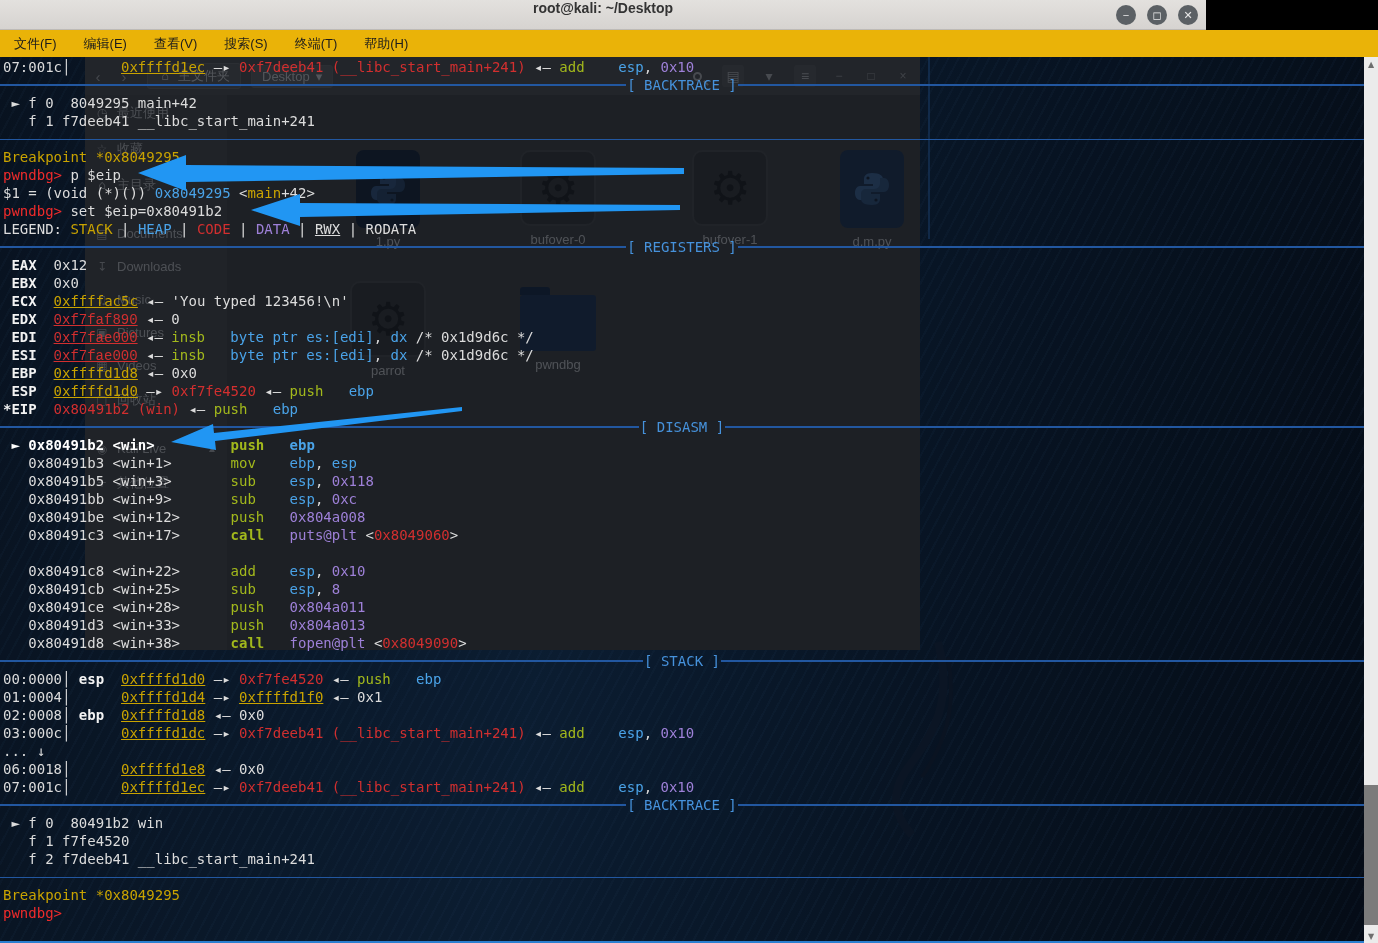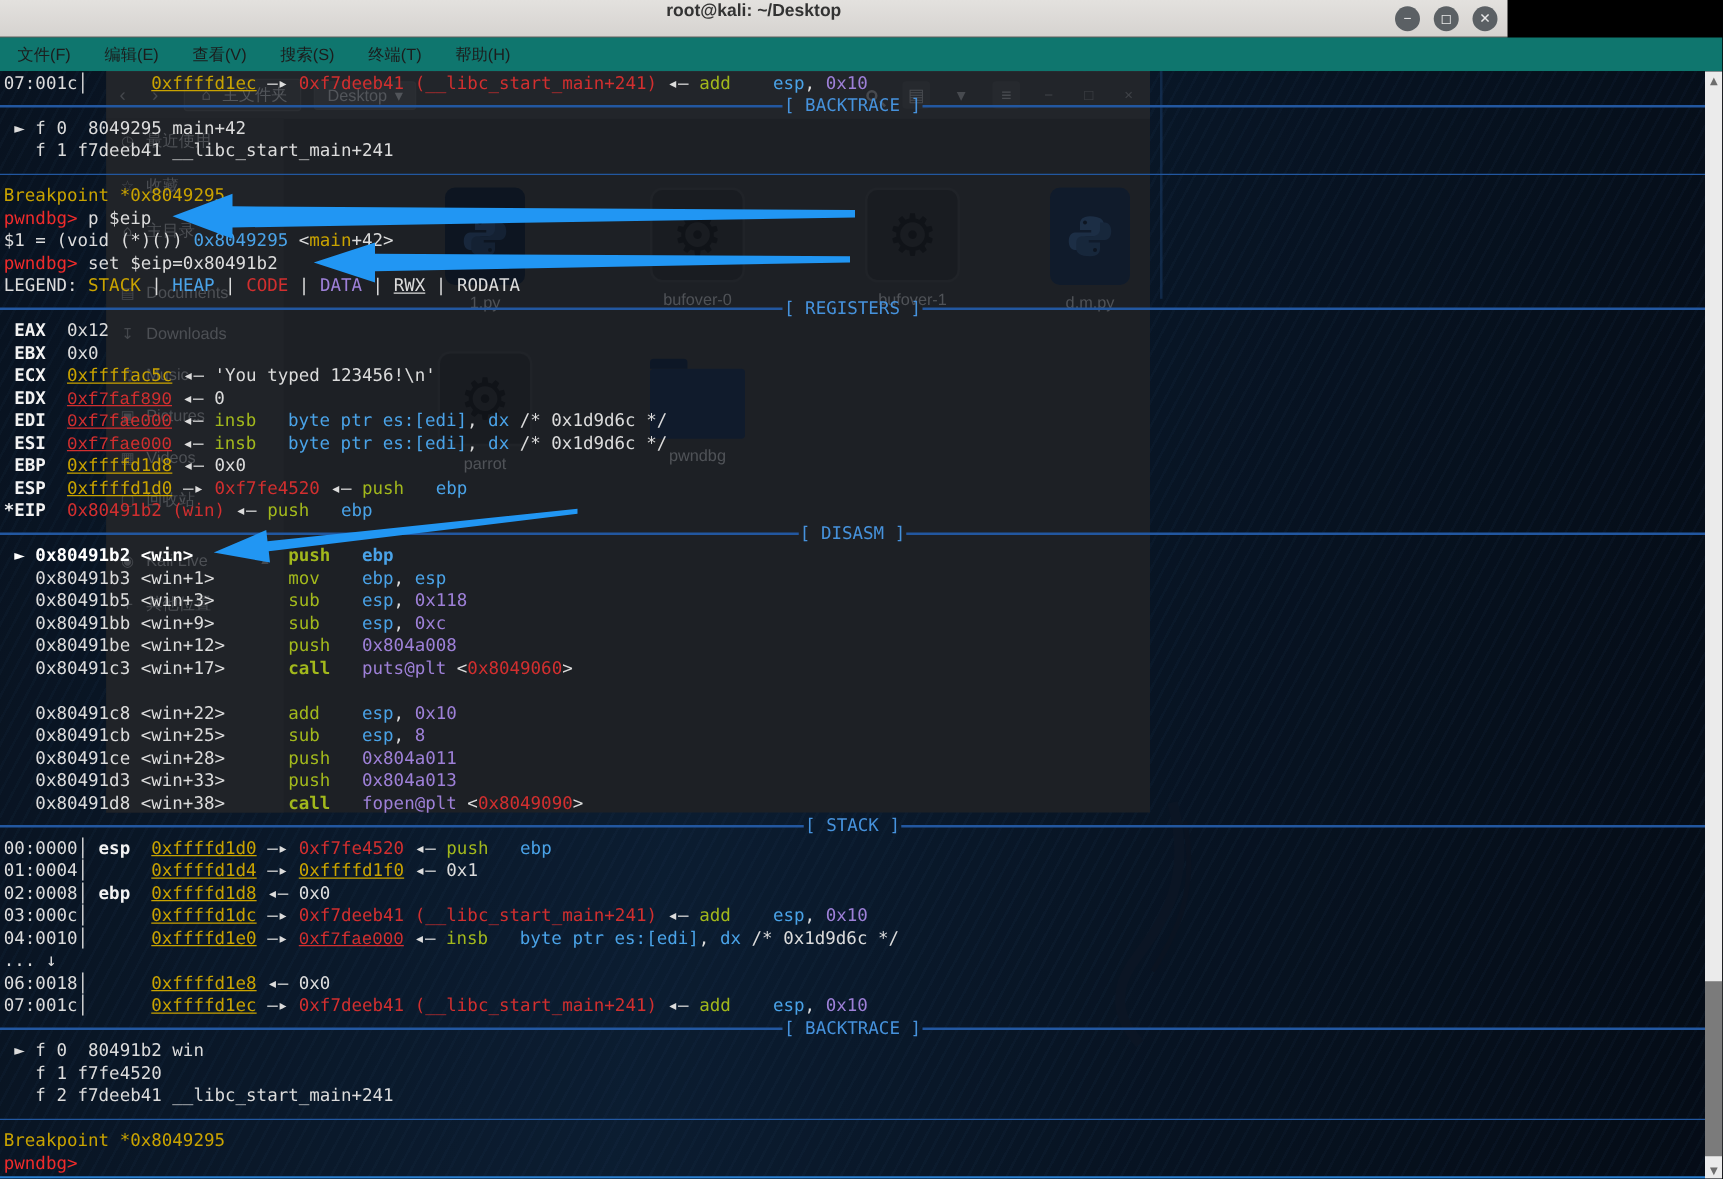--- a/index.html
+++ b/index.html
@@ -10,21 +10,21 @@
   .titlebar { position:absolute; left:0; top:0; width:1206px; height:30px;
     background:linear-gradient(#e3e1de,#d6d3d0); border-bottom:1px solid #bdbab6;
     display:flex; align-items:flex-start; justify-content:center; }
   .titlebar .title { font-size:14px; font-weight:bold; color:#333; }
   .winbtns { position:absolute; right:8px; top:5px; display:flex; gap:11px; }
   .wbtn { width:20px; height:20px; border-radius:50%; background:#5b6064; color:#e8e8e8;
     display:flex; align-items:center; justify-content:center; font-size:11px; line-height:1; }
 
   
   .menubar { position:absolute; left:0; top:30px; width:1378px; height:27px;
-    background:#0f766e; display:flex; align-items:center; padding-left:14px; gap:27px; }
+    background:#eab308; display:flex; align-items:center; padding-left:14px; gap:27px; }
   .menu-item { font-size:13px; color:#1c1c1c; }
 
   
   .workarea { position:absolute; left:0; top:57px; width:1378px; height:886px; overflow:hidden; }
 
   .wallpaper { position:absolute; inset:0;
     background:
       repeating-linear-gradient(118deg, rgba(70,130,190,0.09) 0 2px, transparent 2px 9px),
       linear-gradient(100deg,#0c1b2c 0%, #123050 42%, #0a1c30 70%, #050d18 100%); }
   .swirl { position:absolute; left:0; top:0; }
@@ -304,21 +304,20 @@
         <div class="trow"><span class="w">   0x80491d8 &lt;win+38&gt;      </span><span class="ob">call</span><span class="w">   </span><span class="p">fopen@plt</span><span class="w"> &lt;</span><span class="r">0x8049090</span><span class="w">&gt;</span></div>
         <div class="trow-sep">
           <div class="sline"></div>
           <span class="seplabel">[ STACK ]</span>
           <div class="sline"></div>
         </div>
         <div class="trow"><span class="w">00:0000│ </span><span class="wb">esp</span><span class="w">  </span><span class="yu">0xffffd1d0</span><span class="w"> —▸ </span><span class="r">0xf7fe4520</span><span class="w"> ◂— </span><span class="o">push</span><span class="w">   </span><span class="b">ebp</span></div>
         <div class="trow"><span class="w">01:0004│      </span><span class="yu">0xffffd1d4</span><span class="w"> —▸ </span><span class="yu">0xffffd1f0</span><span class="w"> ◂— 0x1</span></div>
         <div class="trow"><span class="w">02:0008│ </span><span class="wb">ebp</span><span class="w">  </span><span class="yu">0xffffd1d8</span><span class="w"> ◂— 0x0</span></div>
         <div class="trow"><span class="w">03:000c│      </span><span class="yu">0xffffd1dc</span><span class="w"> —▸ </span><span class="r">0xf7deeb41 (__libc_start_main+241)</span><span class="w"> ◂— </span><span class="o">add</span><span class="w">    </span><span class="b">esp</span><span class="w">, </span><span class="p">0x10</span></div>
-        <div class="trow"><span class="w">04:0010│      </span><span class="yu">0xffffd1e0</span><span class="w"> —▸ </span><span class="ru">0xf7fae000</span><span class="w"> ◂— </span><span class="o">insb</span><span class="w">   </span><span class="b">byte ptr es:[edi]</span><span class="w">, </span><span class="b">dx</span><span class="w"> /* 0x1d9d6c */</span></div>
         <div class="trow"><span class="w">... ↓</span></div>
         <div class="trow"><span class="w">06:0018│      </span><span class="yu">0xffffd1e8</span><span class="w"> ◂— 0x0</span></div>
         <div class="trow"><span class="w">07:001c│      </span><span class="yu">0xffffd1ec</span><span class="w"> —▸ </span><span class="r">0xf7deeb41 (__libc_start_main+241)</span><span class="w"> ◂— </span><span class="o">add</span><span class="w">    </span><span class="b">esp</span><span class="w">, </span><span class="p">0x10</span></div>
         <div class="trow-sep">
           <div class="sline"></div>
           <span class="seplabel">[ BACKTRACE ]</span>
           <div class="sline"></div>
         </div>
         <div class="trow"><span class="w"> ► f 0  80491b2 win</span></div>
         <div class="trow"><span class="w">   f 1 f7fe4520</span></div>

